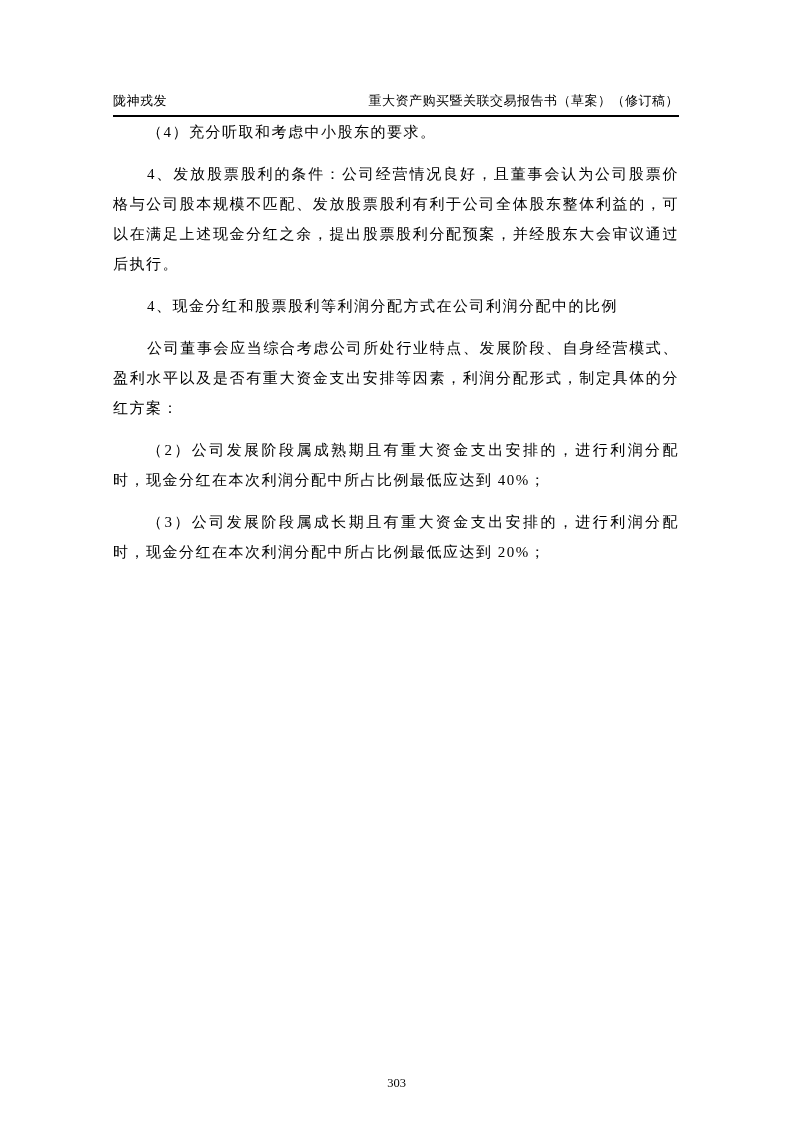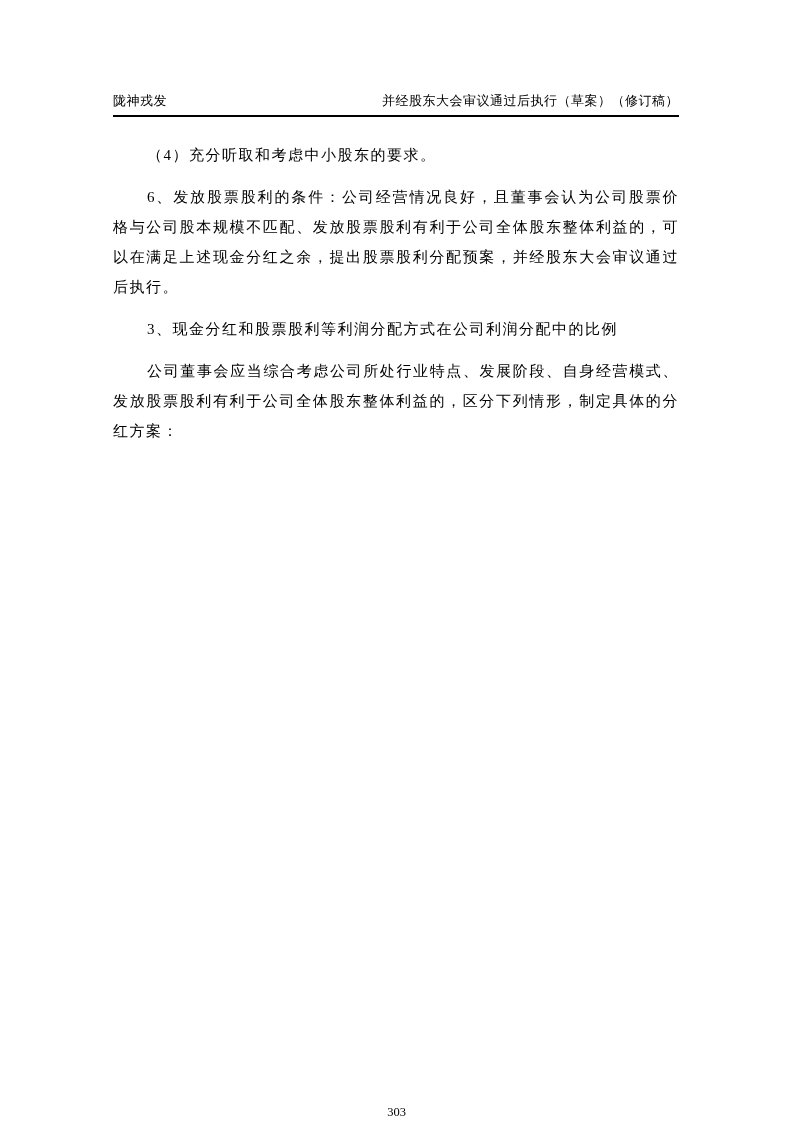--- a/index.html
+++ b/index.html
@@ -30,54 +30,55 @@
     font-size: 13px;
     letter-spacing: 0.5px;
     padding-bottom: 5px;
   }
   .header-rule {
     height: 2px;
     background: #000000;
     width: 100%;
   }
   .content {
-    padding-top: 23px;
   }
   .content p {
     margin: 0 0 12px 0;
     font-size: 15px;
     line-height: 30px;
     letter-spacing: 1.5px;
     text-align: justify;
     text-indent: 34px;
   }
   .doc-footer {
     position: absolute;
-    top: 1065px;
+    top: 1036px;
     left: 0;
     right: 0;
     text-align: center;
     font-size: 12.5px;
   }
 </style>
 </head>
 <body>
 
 <div class="page">
 
   <div class="doc-header">
     <span>陇神戎发</span>
-    <span>并经股东大会审议通过后执行（草案）（修订稿）</span>
+    <span>重大资产购买暨关联交易报告书（草案）（修订稿）</span>
   </div>
   <div class="header-rule"></div>
 
   <div class="content">
     <p>（4）充分听取和考虑中小股东的要求。</p>
-    <p>6、发放股票股利的条件：公司经营情况良好，且董事会认为公司股票价格与公司股本规模不匹配、发放股票股利有利于公司全体股东整体利益的，可以在满足上述现金分红之余，提出股票股利分配预案，并经股东大会审议通过后执行。</p>
-    <p>3、现金分红和股票股利等利润分配方式在公司利润分配中的比例</p>
-    <p>公司董事会应当综合考虑公司所处行业特点、发展阶段、自身经营模式、发放股票股利有利于公司全体股东整体利益的，区分下列情形，制定具体的分红方案：</p>
+    <p>4、发放股票股利的条件：公司经营情况良好，且董事会认为公司股票价格与公司股本规模不匹配、发放股票股利有利于公司全体股东整体利益的，可以在满足上述现金分红之余，提出股票股利分配预案，并经股东大会审议通过后执行。</p>
+    <p>4、现金分红和股票股利等利润分配方式在公司利润分配中的比例</p>
+    <p>公司董事会应当综合考虑公司所处行业特点、发展阶段、自身经营模式、盈利水平以及是否有重大资金支出安排等因素，利润分配形式，制定具体的分红方案：</p>
+    <p>（2）公司发展阶段属成熟期且有重大资金支出安排的，进行利润分配时，现金分红在本次利润分配中所占比例最低应达到 40%；</p>
+    <p>（3）公司发展阶段属成长期且有重大资金支出安排的，进行利润分配时，现金分红在本次利润分配中所占比例最低应达到 20%；</p>
   </div>
 
   <div class="doc-footer">
     <span>303</span>
   </div>
 
 </div>
 
 </body></html>

